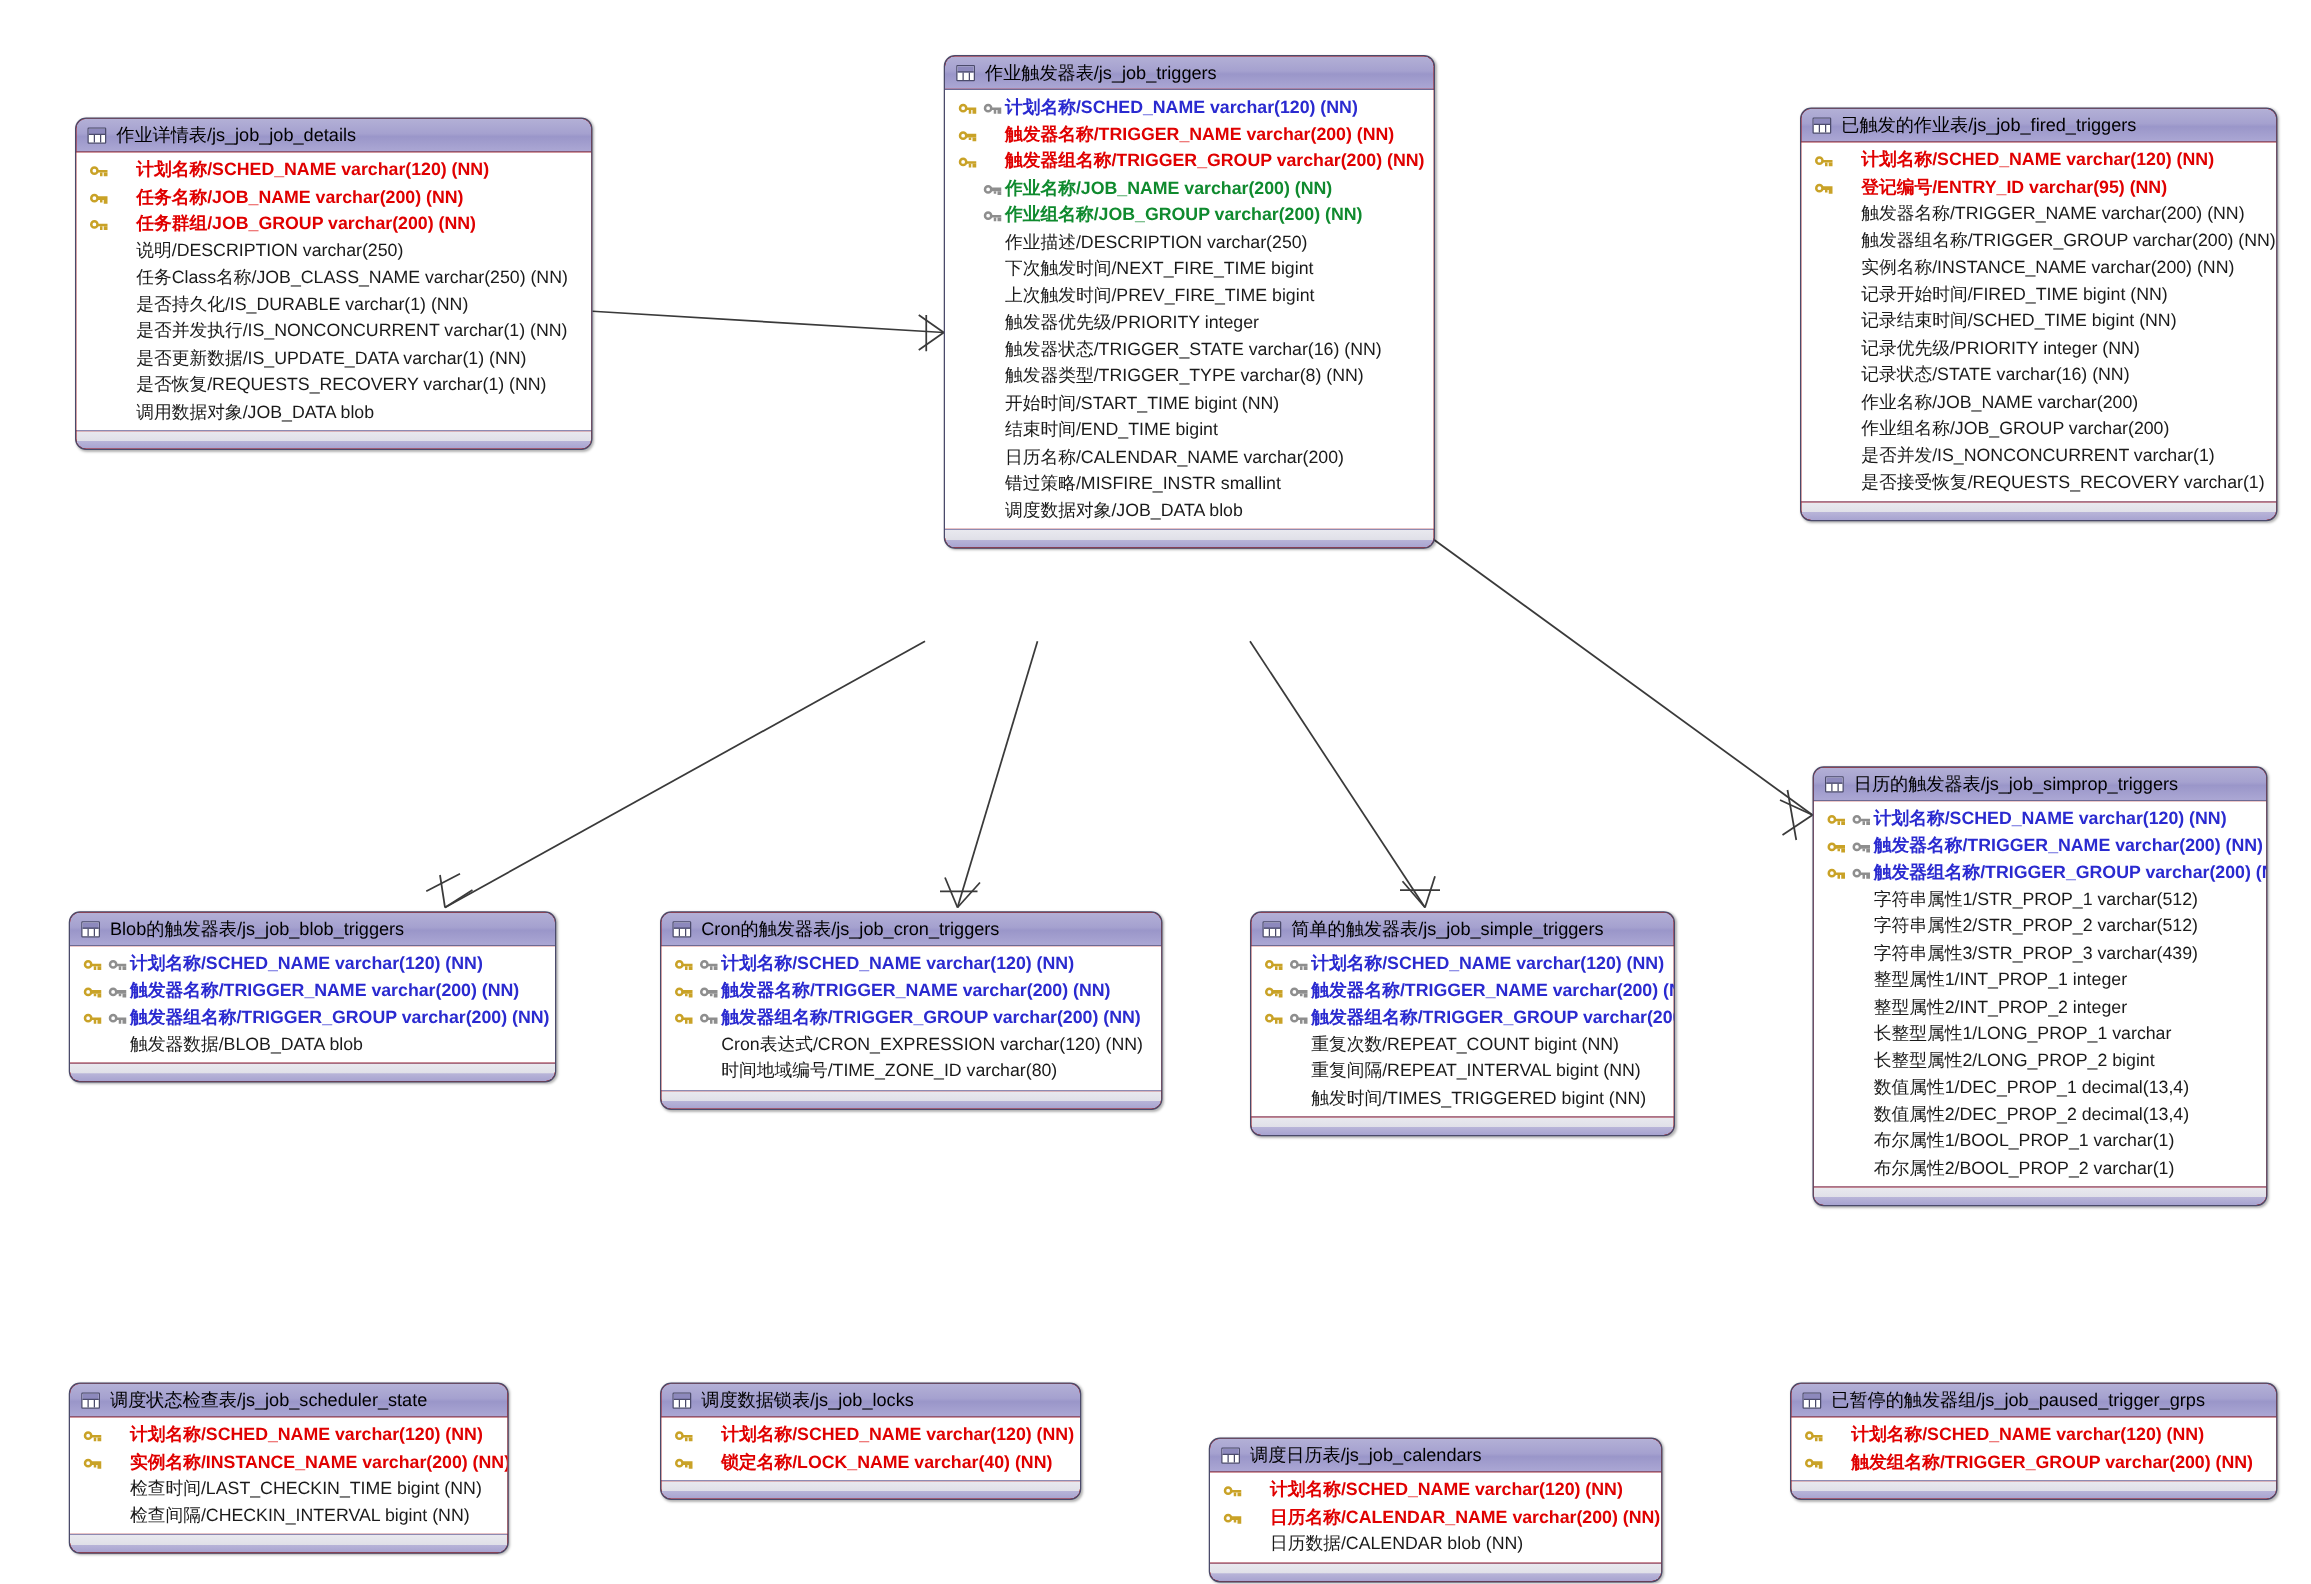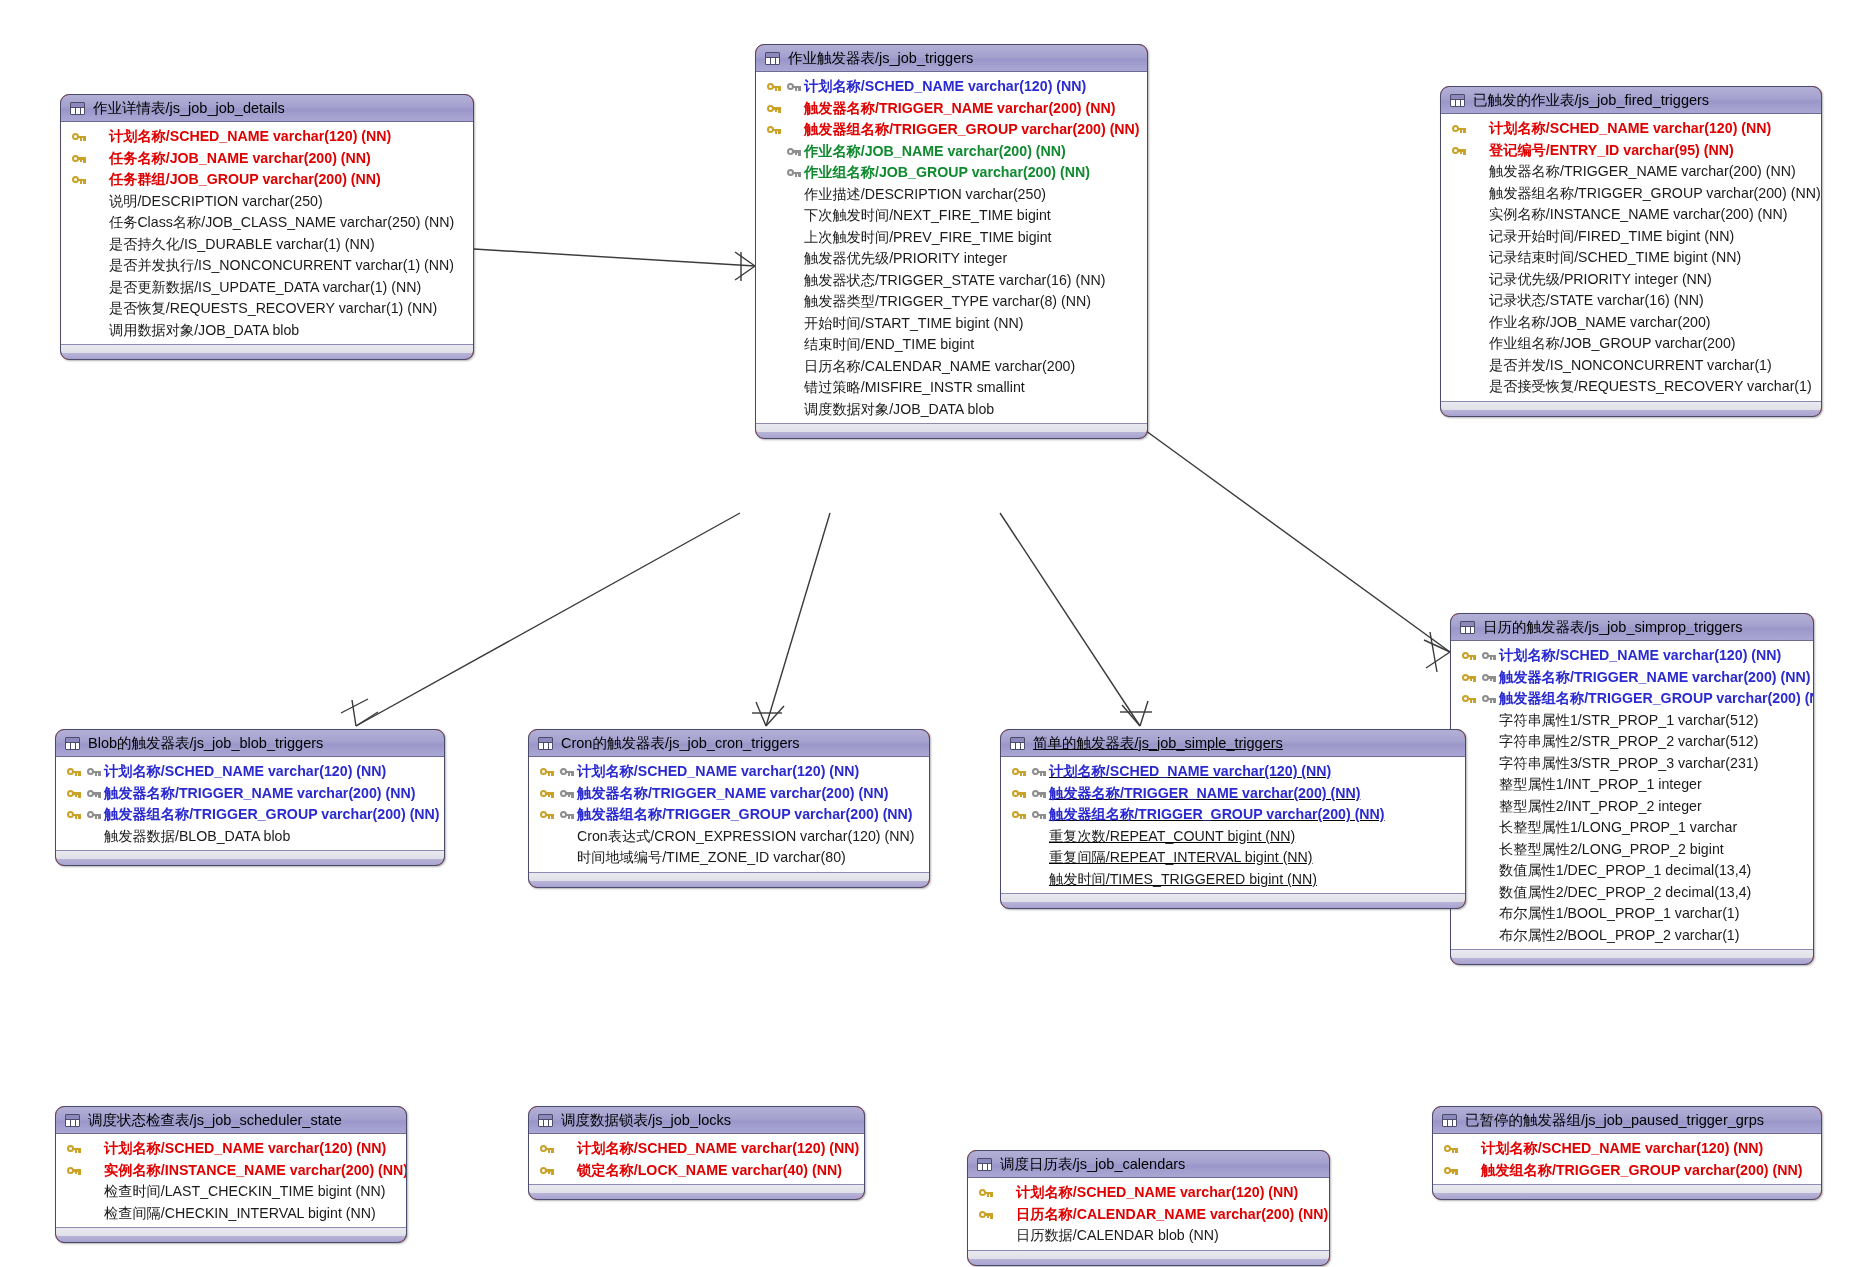--- a/index.html
+++ b/index.html
@@ -479,21 +479,21 @@
           <span class="attr-text">字符串属性1/STR_PROP_1 varchar(512)</span>
         </div>
         <div class="attr plain">
           <span class="keycell"></span>
           <span class="keycell2"></span>
           <span class="attr-text">字符串属性2/STR_PROP_2 varchar(512)</span>
         </div>
         <div class="attr plain">
           <span class="keycell"></span>
           <span class="keycell2"></span>
-          <span class="attr-text">字符串属性3/STR_PROP_3 varchar(231)</span>
+          <span class="attr-text">字符串属性3/STR_PROP_3 varchar(439)</span>
         </div>
         <div class="attr plain">
           <span class="keycell"></span>
           <span class="keycell2"></span>
           <span class="attr-text">整型属性1/INT_PROP_1 integer</span>
         </div>
         <div class="attr plain">
           <span class="keycell"></span>
           <span class="keycell2"></span>
           <span class="attr-text">整型属性2/INT_PROP_2 integer</span>
@@ -647,21 +647,21 @@
           <span class="attr-text">Cron表达式/CRON_EXPRESSION varchar(120) (NN)</span>
         </div>
         <div class="attr plain">
           <span class="keycell"></span>
           <span class="keycell2"></span>
           <span class="attr-text">时间地域编号/TIME_ZONE_ID varchar(80)</span>
         </div>
       </div>
       <div class="ent-foot"></div>
     </div>
-    <div class="entity" style="left: 1000px; top: 729px; width: 466px; text-decoration: underline;">
+    <div class="entity" style="left: 1000px; top: 729px; width: 340px;">
       <div class="ent-head">
         <span class="tbl-icon"></span>
         <span>简单的触发器表/js_job_simple_triggers</span>
       </div>
       <div class="ent-body">
         <div class="attr pkfk">
           <span class="keycell">
             <span class="key gold">
               <i></i>
               <b></b>

